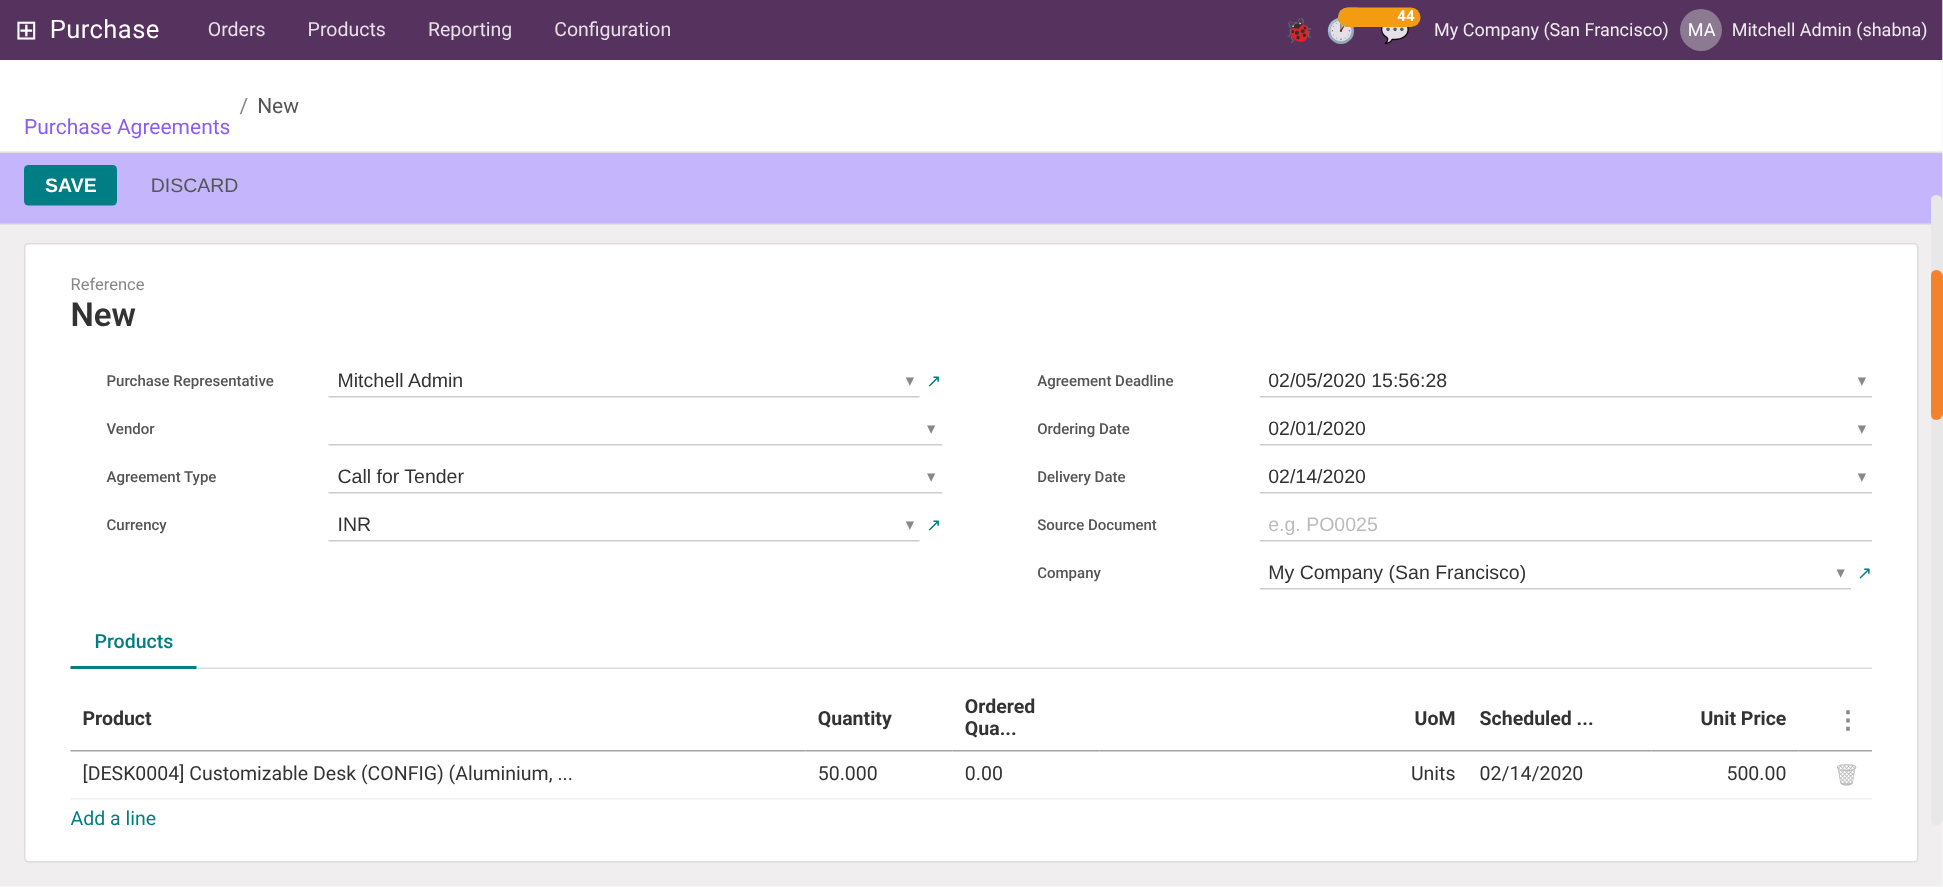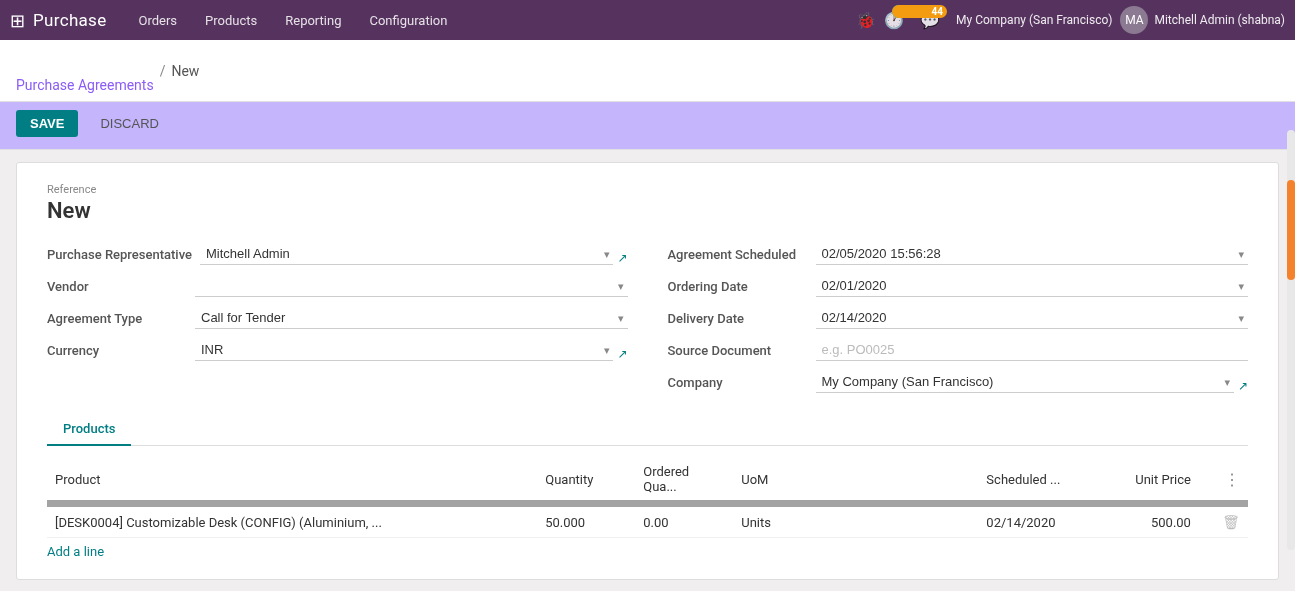--- a/index.html
+++ b/index.html
@@ -182,27 +182,28 @@
     }
 
     .form-row {
       display: flex;
       align-items: center;
       gap: 8px;
     }
     .form-label {
       min-width: 140px;
       color: #555;
-      font-size: 13px;
+      font-size: 10px;
       font-weight: 500;
+      margin-left: 24px;
     }
     .form-field {
       flex: 1;
       display: flex;
-      align-items: flex-end;
+      align-items: center;
       gap: 0;
     }
     .form-input {
       flex: 1;
       border: none;
       border-bottom: 1px solid #ccc;
       padding: 3px 6px;
       font-size: 13px;
       color: #333;
       background: transparent;
@@ -266,34 +267,34 @@
 
     
     .products-table {
       width: 100%;
       border-collapse: collapse;
     }
     .products-table th {
       text-align: left;
       padding: 6px 8px;
       font-size: 13px;
-      font-weight: 400;
+      font-weight: 700;
       color: #333;
-      border-bottom: 7px solid #a3a3a3;
+      border-bottom: 1px solid #a3a3a3;
     }
     .products-table td {
       padding: 7px 8px;
       font-size: 13px;
       color: #333;
       border-bottom: 1px solid #f0f0f0;
     }
     .products-table .col-product { width: 40%; }
     .products-table .col-qty { width: 8%; text-align: left; }
     .products-table .col-ordered { width: 8%; text-align: left; }
-    .products-table .col-uom { width: 20%; }
+    .products-table .col-uom { width: 20%; text-align: right; }
     .products-table .col-scheduled { width: 10%; }
     .products-table .col-price { width: 8%; text-align: right; }
     .products-table .col-actions { width: 4%; text-align: right; }
 
     .add-line-link {
       color: #017e84;
       cursor: pointer;
       font-size: 13px;
       margin-top: 6px;
       display: inline-block;
@@ -417,21 +418,21 @@
             </div>
             <span class="external-link-icon">↗</span>
           </div>
         </div>
 
       </div>
 
       <div class="form-right">
 
         <div class="form-row">
-          <span class="form-label">Agreement Scheduled</span>
+          <span class="form-label">Agreement Deadline</span>
           <div class="form-field">
             <div class="select-wrapper">
               <select>
                 <option>02/05/2020 15:56:28</option>
               </select>
             </div>
           </div>
         </div>
 
         <div class="form-row">

